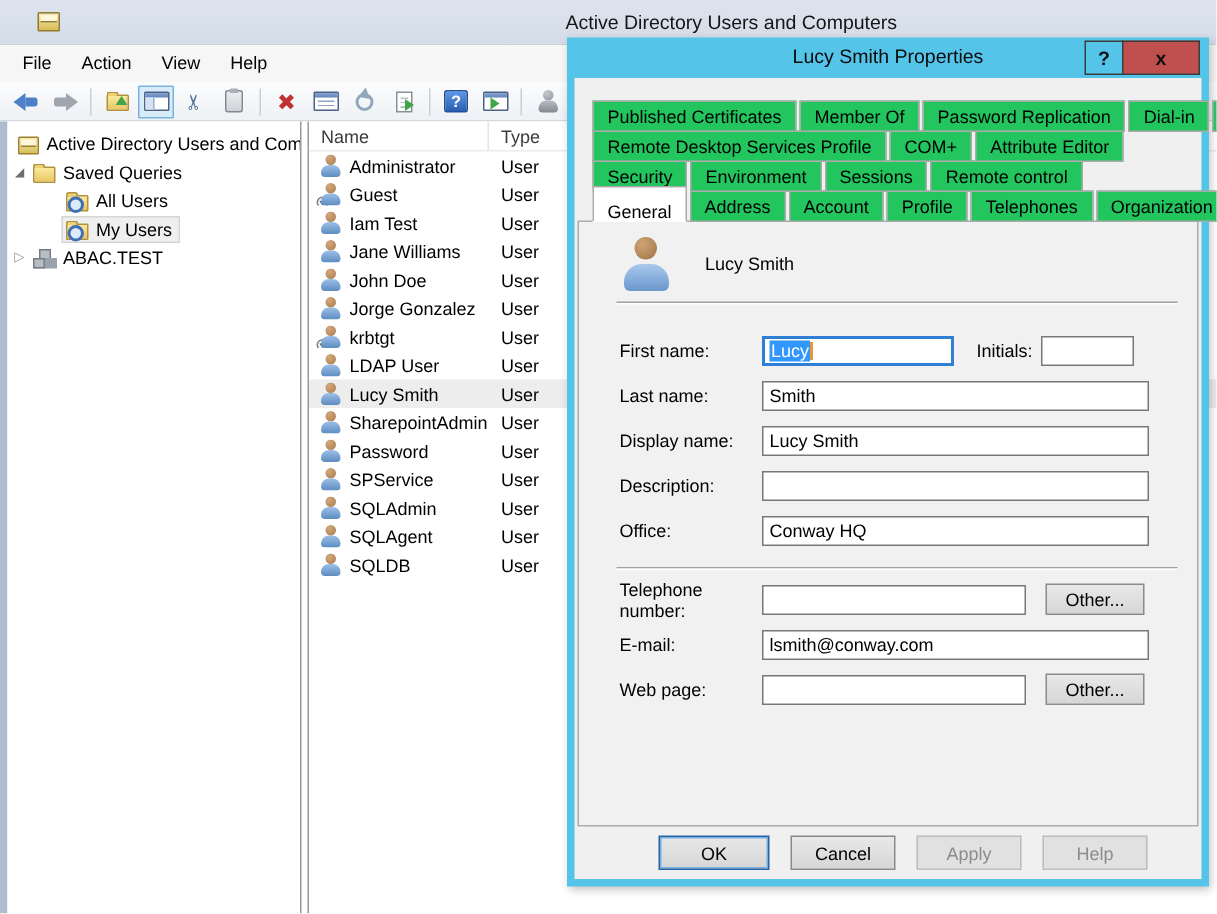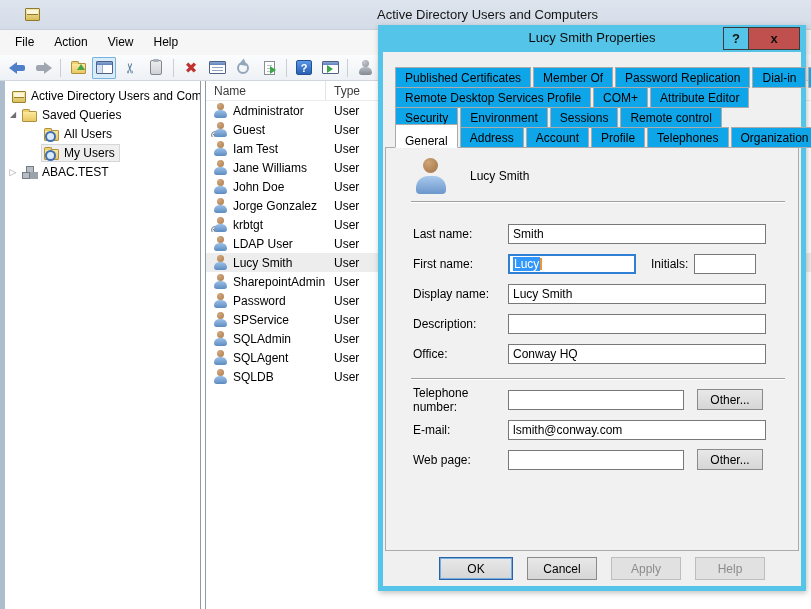--- a/index.html
+++ b/index.html
@@ -150,21 +150,21 @@
     display:flex; align-items:center; justify-content:center; font-weight:bold; font-size:13px;
     color:#101010; z-index:11; }
   .help-btn { right:57px; width:26px; background:#55c4e9; }
   .close-btn { right:6px; width:52px; background:#c0504e; }
   .dlg-client { position:absolute; left:5px; right:5px; top:27px; bottom:5px; background:#f0f0f0; }
 
   #tabs { margin-top:15px; }
   .tab-row { display:flex; margin-left:12px; margin-right:6px; }
   .tab-row + .tab-row { margin-top:-1px; }
   .tab-row.last { position:relative; z-index:2; margin-bottom:-1px; }
-  .tab { height:21px; border:1px solid #ababab; background:#0ea5e9; padding:2px 9px 0;
+  .tab { height:21px; border:1px solid #ababab; background:#22c55e; padding:2px 9px 0;
     margin-right:2px; white-space:nowrap; line-height:16px; }
   .tab.active { height:24px; margin-top:-3px; padding-top:8px; background:#fff;
     border-bottom:1px solid #fff; position:relative; z-index:3; }
 
   .tab-page { border:1px solid #ababab; background:#f1f1f1; margin:0 2px; height:404px; }
   .hdr-row { display:flex; align-items:center; gap:22px; padding:9px 0 0 28px; height:47px; }
   .avatar { position:relative; width:34px; height:36px; flex:none; }
   .av-head { position:absolute; top:0; left:9px; width:15px; height:15px; border-radius:50%;
     background:radial-gradient(circle at 35% 30%, #cfa476, #9f7344); }
   .av-body { position:absolute; bottom:0; left:2px; width:30px; height:18px;
@@ -460,28 +460,28 @@
       <div class="hdr-row">
         <span class="avatar">
           <i class="av-head"></i>
           <i class="av-body"></i>
         </span>
         <span>Lucy Smith</span>
       </div>
       <hr class="etch">
       <div id="fields">
           <div class="field-row">
-            <span class="flabel">Last name:</span>
-            <div class="inp long">Smith</div>
-          </div>
-          <div class="field-row">
             <span class="flabel">First name:</span>
             <div class="inp medium focused"><span class="seltext">Lucy</span><span class="caret"></span></div>
             <span class="flabel extra">Initials:</span>
             <div class="inp tiny"></div>
+          </div>
+          <div class="field-row">
+            <span class="flabel">Last name:</span>
+            <div class="inp long">Smith</div>
           </div>
           <div class="field-row">
             <span class="flabel">Display name:</span>
             <div class="inp long">Lucy Smith</div>
           </div>
           <div class="field-row">
             <span class="flabel">Description:</span>
             <div class="inp long"></div>
           </div>
           <div class="field-row">

